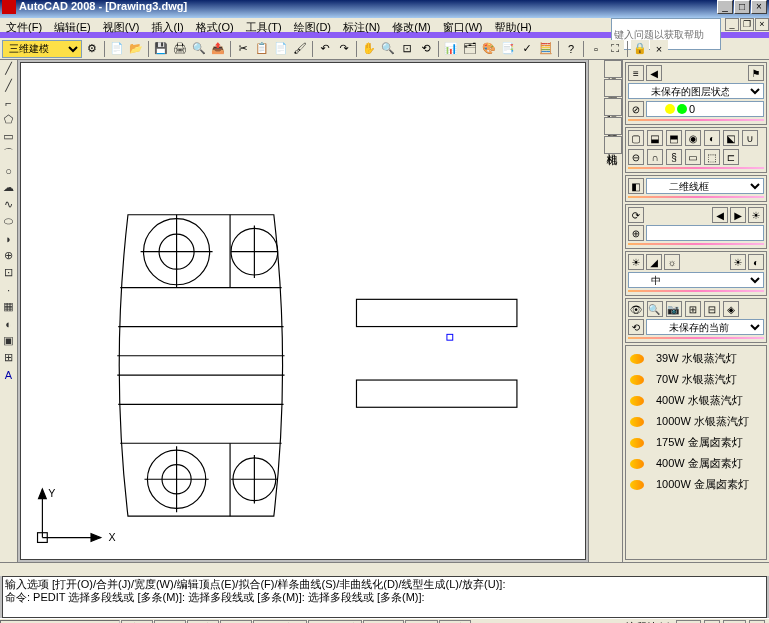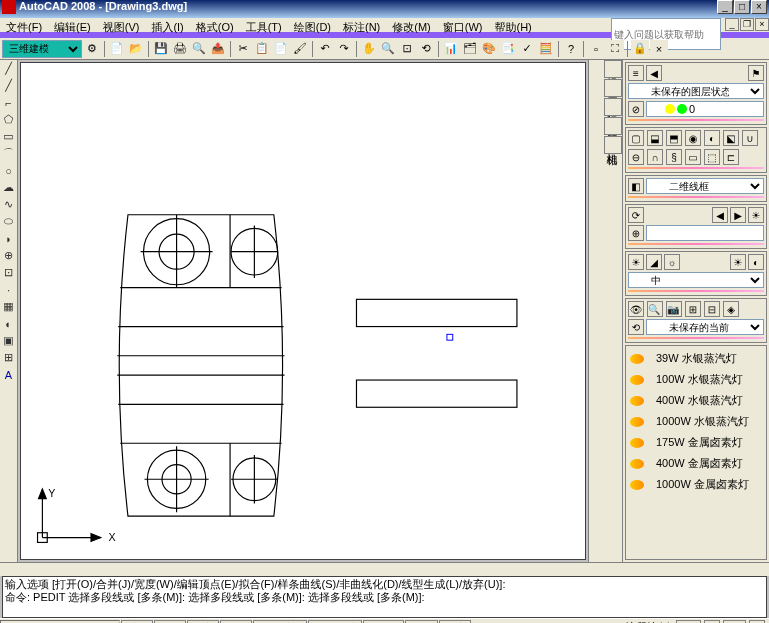--- a/index.html
+++ b/index.html
@@ -8,21 +8,21 @@
 .titlebar .icon{width:14px;height:14px;background:#c00;margin-right:3px}
 .titlebar .title{flex:1;font-weight:bold}
 .titlebar .btns{display:flex;gap:1px}
 .titlebar .btns button{width:16px;height:14px;background:#c0c0c0;border:1px solid #fff;border-right-color:#404040;border-bottom-color:#404040;font-size:10px;line-height:1}
 .menubar{height:20px;background:#ece9d8;display:flex;align-items:flex-start;border-bottom:6px solid #8b5cf6}
 .menubar span{padding:2px 6px;cursor:pointer}
 .menubar .help-input{margin-left:auto;width:110px;height:32px;font-size:10px;border:1px solid #7f9db9;padding:0 2px;color:#999}
 .menubar .doc-btns{display:flex;gap:1px;margin-left:4px}
 .menubar .doc-btns button{width:14px;height:13px;background:#ece9d8;border:1px solid #808080;font-size:9px;line-height:1}
 .toolbar-row{height:22px;background:#ece9d8;display:flex;align-items:center;border-bottom:1px solid #808080;padding:0 2px;gap:1px}
-.toolbar-row .combo{width:80px;height:18px;border:1px solid #7f9db9;background:#14b8a6;font-size:10px;padding:0 2px}
+.toolbar-row .combo{width:80px;height:18px;border:1px solid #7f9db9;background:#fde047;font-size:10px;padding:0 2px}
 .toolbtn{width:18px;height:18px;border:1px solid transparent;background:#ece9d8;display:inline-flex;align-items:center;justify-content:center;font-size:11px;cursor:pointer}
 .sep{width:1px;height:16px;background:#808080;margin:0 2px}
 .main{display:flex;height:502px}
 .ltools{width:18px;background:#ece9d8;display:flex;flex-direction:column;border-right:1px solid #808080}
 .ltools .toolbtn{width:17px;height:17px;color:#333}
 .canvas-area{flex:1;background:#fff;position:relative;border:1px solid #404040;margin:2px}
 .canvas-area svg{width:100%;height:100%}
 .rscroll{width:16px;background:#ece9d8;border-left:1px solid #808080}
 .rpanels{width:147px;background:#ece9d8;display:flex;flex-direction:column;gap:2px;padding:2px;border-left:1px solid #808080;overflow:hidden}
 .panel{background:#ece9d8;border:1px solid #808080;padding:2px}
@@ -296,21 +296,21 @@
       <div class="grad-bar"></div>
     </div>
 
     <div class="panel lights-list">
       <div class="light-item">
           <span class="light-icon"></span>
           <span>39W 水银蒸汽灯</span>
         </div>
       <div class="light-item">
           <span class="light-icon"></span>
-          <span>100W 水银蒸汽灯</span>
+          <span>70W 水银蒸汽灯</span>
         </div>
       <div class="light-item">
           <span class="light-icon"></span>
           <span>400W 水银蒸汽灯</span>
         </div>
       <div class="light-item">
           <span class="light-icon"></span>
           <span>1000W 水银蒸汽灯</span>
         </div>
       <div class="light-item">

